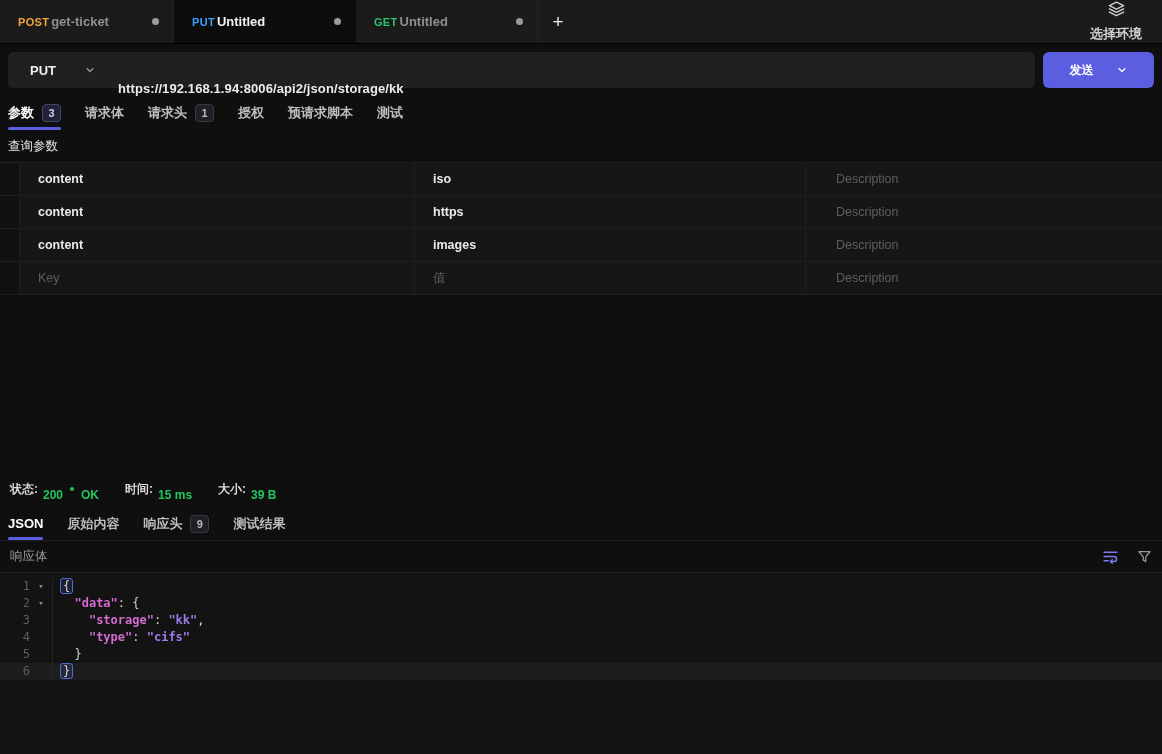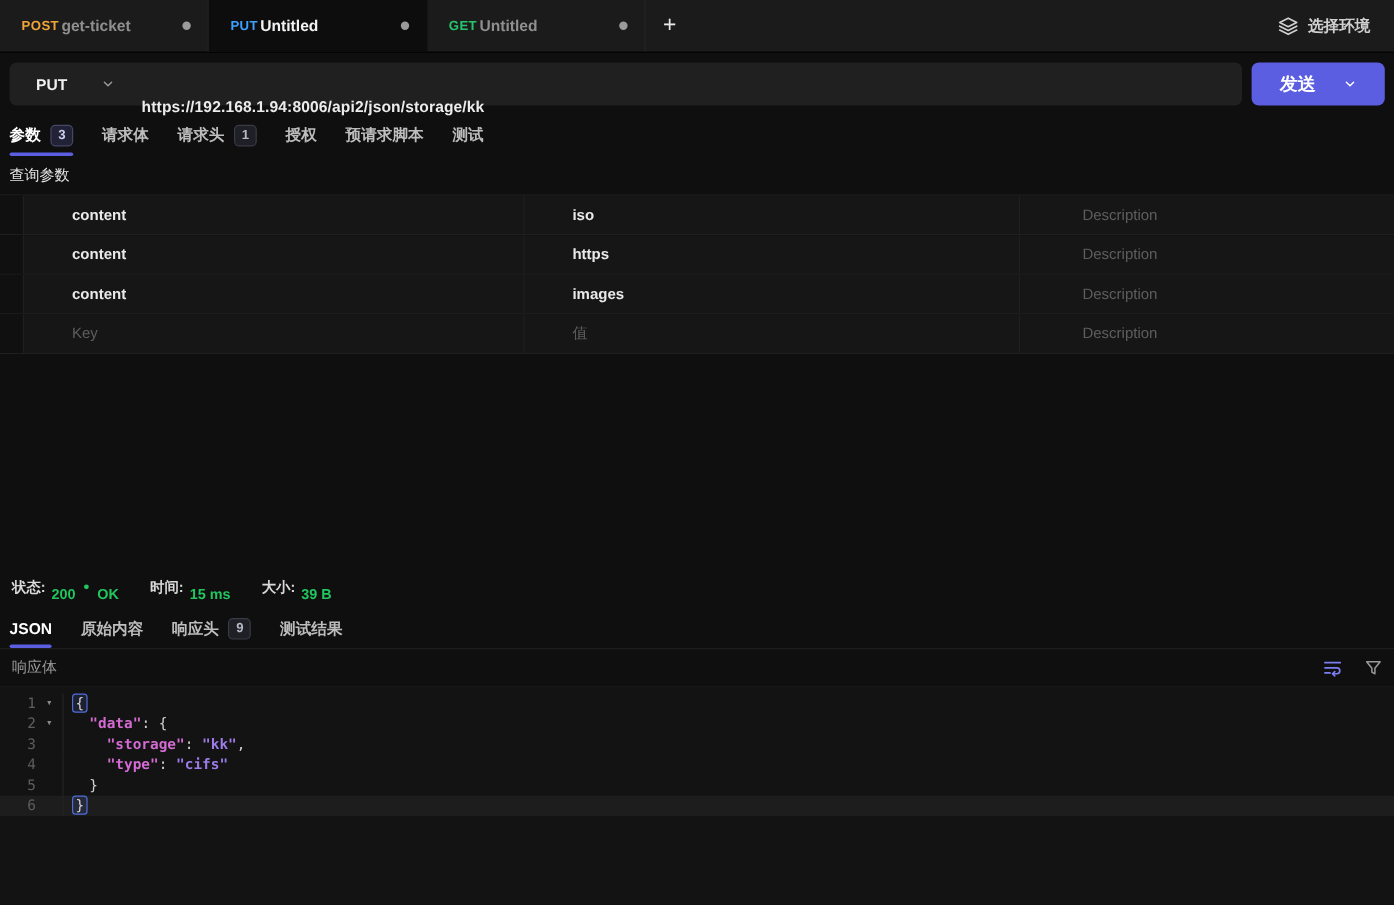--- a/index.html
+++ b/index.html
@@ -14,44 +14,44 @@
   .topbar { height:44px; background:#1b1b1b; display:flex; align-items:stretch; flex:none; border-bottom:1px solid #000; }
   .req-tab { width:182px; display:flex; align-items:center; gap:2px; padding:0 14px 0 18px; border-right:1px solid #242424; cursor:pointer; }
   .req-tab:first-child { width:174px; }
   .req-tab.active { background:#0d0d0d; border-right-color:#0d0d0d; }
   .req-tab .method { font-size:11px; font-weight:700; letter-spacing:.3px; }
   .req-tab .title { font-size:13px; color:#8f8f8f; font-weight:600; }
   .req-tab.active .title { color:#f2f2f2; font-weight:700; }
   .req-tab .dot { width:7px; height:7px; border-radius:50%; background:#9b9b9b; margin-left:auto; }
   .new-tab-btn { width:40px; display:flex; align-items:center; justify-content:center; color:#e8e8e8; font-size:19px; cursor:pointer; }
   .topbar-spacer { flex:1; }
-  .env-select { display:flex; align-items:center; gap:8px; padding:0 20px; cursor:pointer; color:#cfcfcf; font-size:13px; font-weight:600; }
+  .env-select { display:flex; align-items:center; gap:8px; padding:0 20px; cursor:pointer; color:#cfcfcf; font-size:13px; font-weight:600;flex-direction:column; }
 
   
   .request-bar { height:52px; display:flex; align-items:center; gap:8px; padding:0 8px; flex:none; }
   .url-box { flex:1; height:36px; background:#202020; border-radius:6px; display:flex; align-items:center; }
   .method-select { display:flex; align-items:center; gap:28px; padding:0 22px; cursor:pointer; }
   .method-select .label { font-size:13px; font-weight:700; color:#f0f0f0; }
   .url-text { font-size:13px; font-weight:600; color:#ececec; letter-spacing:.1px;margin-top:36px; }
-  .send-btn { width:111px; height:36px; border:none; border-radius:6px; display:flex; align-items:center; justify-content:center; gap:22px; cursor:pointer; color:#fff; font-size:15px; font-weight:700; font-family:inherit; }
+  .send-btn { width:111px; height:36px; border:none; border-radius:6px; display:flex; align-items:center; justify-content:center; gap:22px; cursor:pointer; color:#fff; font-size:12px; font-weight:700; font-family:inherit; }
 
   
   .tabs-row { height:34px; display:flex; align-items:stretch; gap:24px; padding:0 8px; flex:none; }
   .tabs-row.bordered { border-bottom:1px solid #1e1e1e; }
   .cfg-tab { position:relative; display:flex; align-items:center; gap:8px; font-size:13px; font-weight:700; color:#bdbdbd; cursor:pointer; }
   .cfg-tab.active { color:#ffffff; }
   .cfg-tab.active::after { content:""; position:absolute; left:0; right:0; bottom:0; height:3px; border-radius:2px; background:var(--accent); }
   .badge { min-width:19px; height:18px; padding:0 5px; border-radius:4px; background:#1f1f26; border:1px solid #3a3a46; color:#b9b9c6; font-size:11px; font-weight:600; display:inline-flex; align-items:center; justify-content:center; }
   .cfg-tab.active .badge { background:#222236; border-color:#46466a; color:#cdcdf0; }
 
   .section-label { height:32px; display:flex; align-items:center; padding:0 8px; font-size:12.5px; color:#e5e5e5; flex:none; }
 
   
   .params-table { flex:none; border-top:1px solid #212121; }
-  .p-row { display:flex; height:33px; border-bottom:1px solid #1f1f1f; background:#161616;gap:22px; }
+  .p-row { display:flex; height:33px; border-bottom:1px solid #1f1f1f; background:#161616; }
   .p-cell { display:flex; align-items:center; padding:0 18px; font-size:12.5px; }
   .p-gutter { width:20px; padding:0; background:#101010; border-right:1px solid #1f1f1f; }
   .p-key   { width:395px; border-right:1px solid #1f1f1f; }
   .p-value { width:391px; border-right:1px solid #1f1f1f; }
   .p-desc  { flex:1; padding-left:30px; }
   .cell-text { color:#eaeaea; font-weight:700; }
   .cell-placeholder { color:#5e5e5e; font-weight:400; }
 
   .grow-spacer { flex:1; }
 

